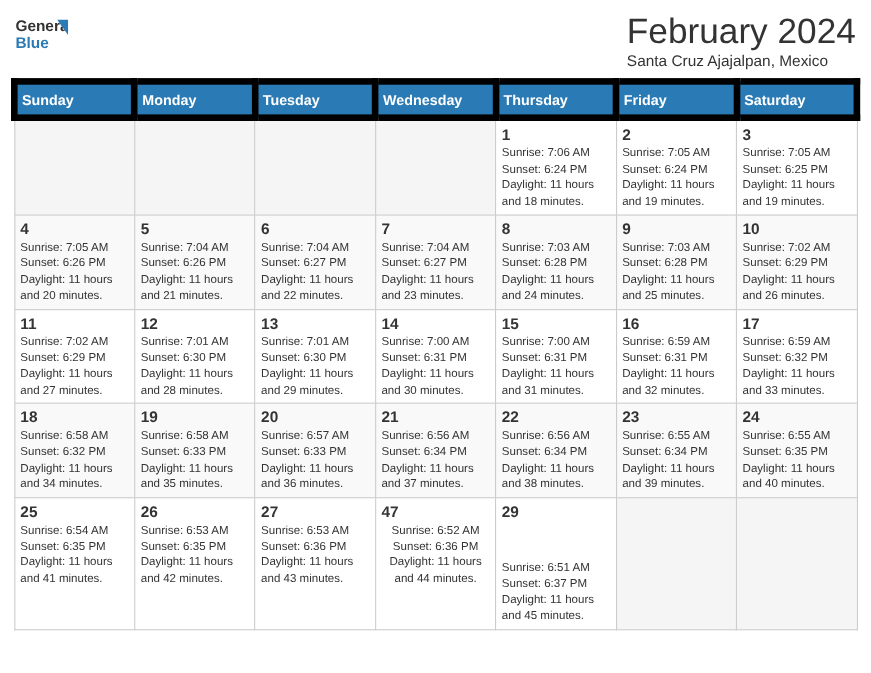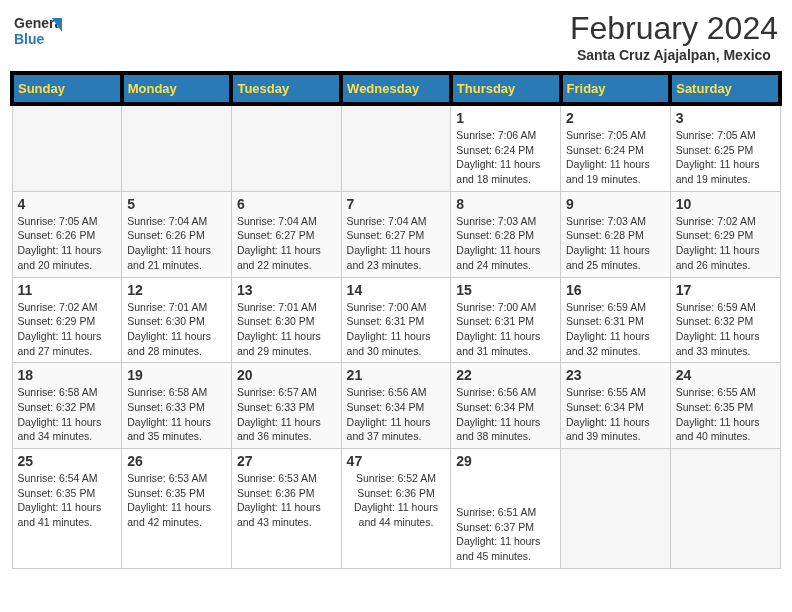--- a/index.html
+++ b/index.html
@@ -16,45 +16,44 @@
       align-items: flex-start;
       margin-bottom: 8px;
       padding: 0 4px;
     }
     .logo {
       display: flex;
       align-items: center;
       gap: 2px;
     }
     .title-area {
-      text-align: center;
+      text-align: left;
     }
     .month-title {
       font-size: 32px;
       font-weight: normal;
       color: #333;
     }
     .location {
       font-size: 14px;
       color: #333;
-      font-weight: bold;
     }
     table {
       width: 100%;
       border-collapse: collapse;
       table-layout: fixed;
     }
     th {
       background-color: #2a7ab5;
-      color: #fde047;
+      color: #ffffff;
       font-size: 13px;
       font-weight: bold;
       padding: 6px 4px;
       text-align: left;
-      border: 4px solid #000000;
+      border: 6px solid #000000;
     }
     td {
       border: 1px solid #ccc;
       vertical-align: top;
       padding: 4px 5px;
       font-size: 11px;
       color: #333;
       height: 85px;
       background: #fff;
     }

